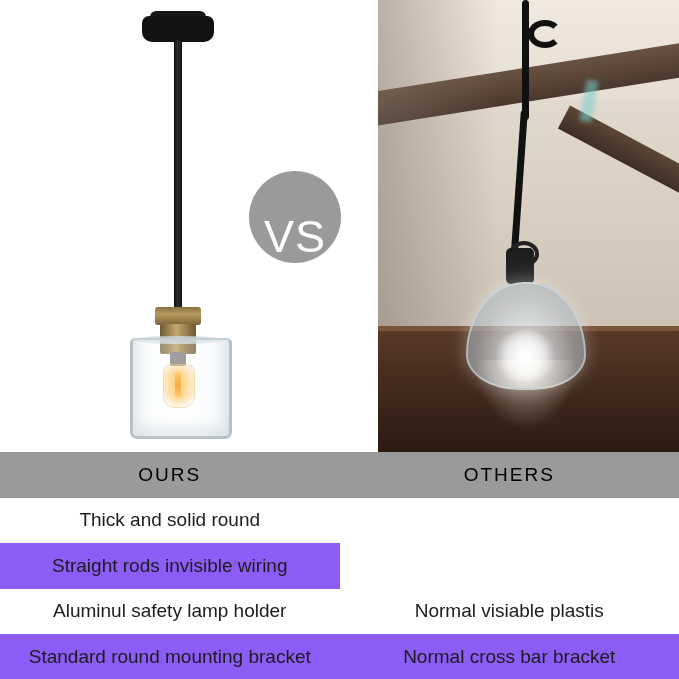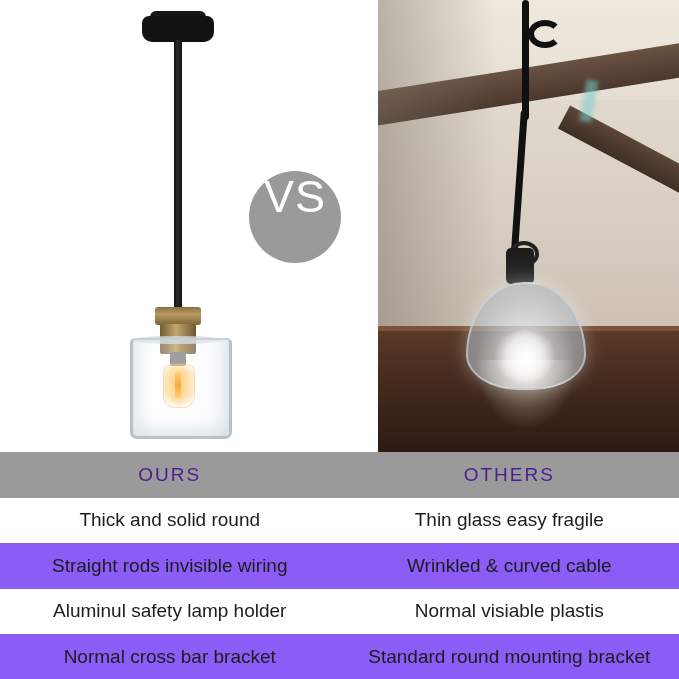--- a/index.html
+++ b/index.html
@@ -125,21 +125,21 @@
 
   
   .vs-badge {
     position: absolute;
     left: 249px; top: 171px;
     width: 92px; height: 92px;
     border-radius: 50%;
     background: #9a9a9a;
     color: #ffffff;
     display: flex;
-    align-items: flex-start;
+    align-items: flex-end;
     justify-content: center;
     font-size: 45px;
     letter-spacing: 1px;
     font-family: "Liberation Sans", sans-serif;
   }
 
   
   .others-photo {
     position: absolute;
     left: 378px; top: 0;
@@ -273,21 +273,21 @@
     display: flex;
     align-items: center;
     justify-content: center;
     box-sizing: border-box;
     color: #1c1c1c;
     font-family: "Liberation Sans", sans-serif;
   }
   .header-row .cell {
     height: 45px;
     background: #9a9a9a;
-    color: #4c1d95;
+    color: #000000;
     font-size: 25px;
     letter-spacing: 2px;
   }
   .band-light .cell { background: #ffffff; }
   .band-grey .cell  { background: #8b5cf6; }
   .row .cell { height: 45.5px; font-size: 19px; }
 </style>
 </head>
 <body>
 
@@ -334,32 +334,30 @@
 
   <div class="table">
 
     <div class="row header-row">
       <div class="cell">OURS</div>
       <div class="cell">OTHERS</div>
     </div>
 
     <div class="row band-light">
       <div class="cell">Thick and solid round</div>
-      <div class="cell">Thin glass easy fragile</div>
     </div>
 
     <div class="row band-grey">
       <div class="cell">Straight rods invisible wiring</div>
-      <div class="cell">Wrinkled &amp; curved cable</div>
     </div>
 
     <div class="row band-light">
       <div class="cell">Aluminul safety lamp holder</div>
       <div class="cell">Normal visiable plastis</div>
     </div>
 
     <div class="row band-grey">
+      <div class="cell">Standard round mounting bracket</div>
       <div class="cell">Normal cross bar bracket</div>
-      <div class="cell">Standard round mounting bracket</div>
     </div>
 
   </div>
 </div>
 
 </body></html>

